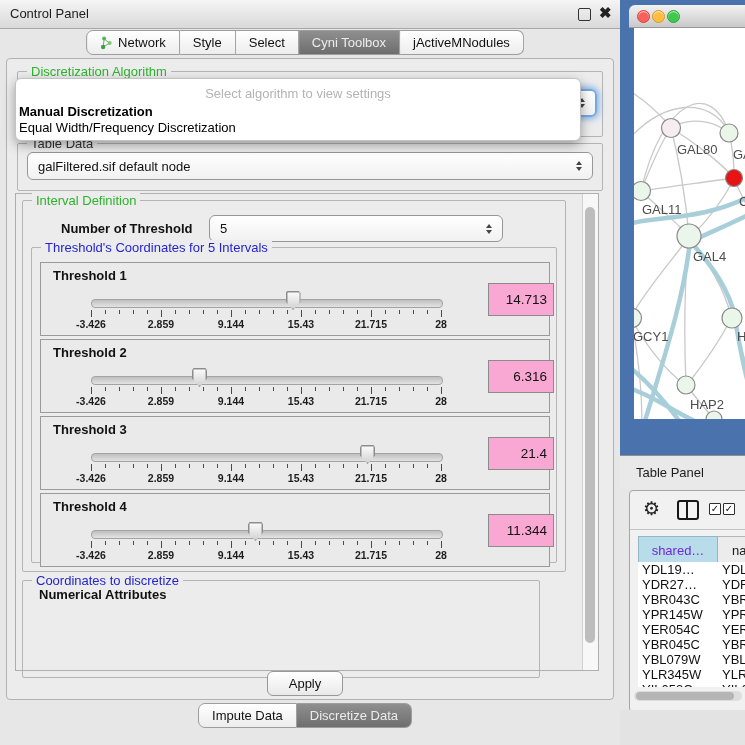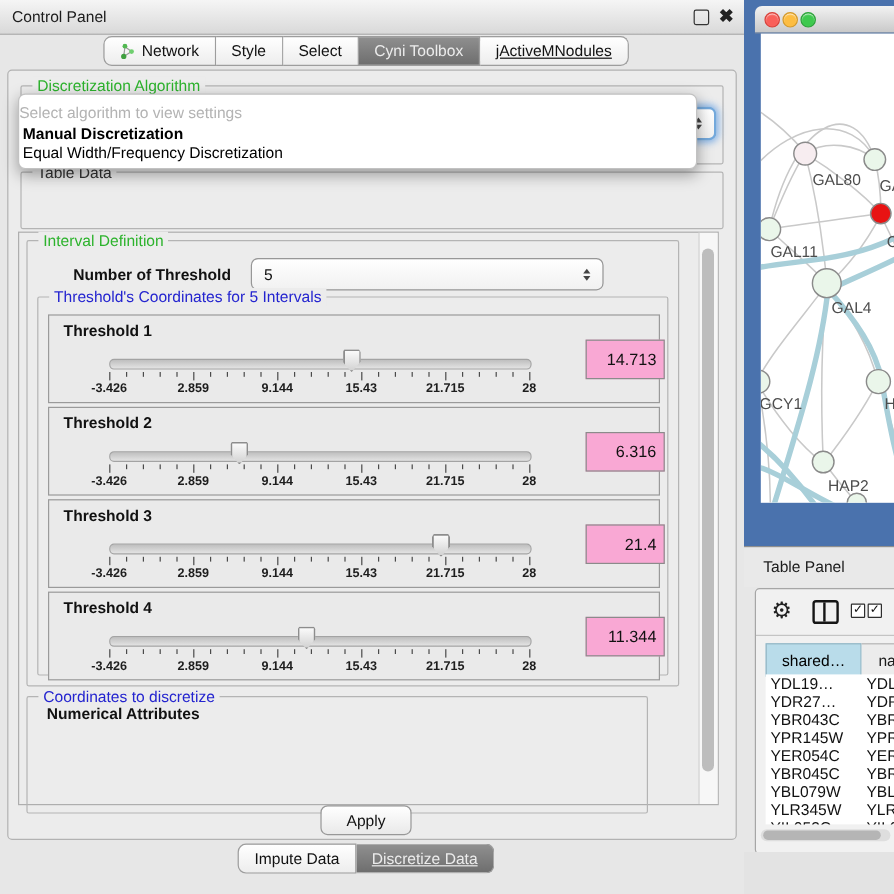--- a/index.html
+++ b/index.html
@@ -7,40 +7,40 @@
   
   #titlebar{position:absolute;left:0;top:0;width:620px;height:28px;
     background:linear-gradient(#f5f5f5,#d9d9d9);border-bottom:1px solid #a8a8a8;}
   #titlebar .wtitle{position:absolute;left:10px;top:6px;font-size:13px;color:#1c1c1c;}
   #float-ico{position:absolute;left:578px;top:8px;width:11px;height:11px;border:1.6px solid #333;border-radius:2px;}
   #close-ico{position:absolute;left:599px;top:4px;font-size:15px;font-weight:bold;color:#222;}
   .tabgroup{position:absolute;display:flex;z-index:5;}
   .tab{background:linear-gradient(#ffffff,#ededed);border:1px solid #9d9d9d;border-left:none;
     padding:4px 13px;font-size:13px;color:#111;display:flex;align-items:center;gap:5px;white-space:nowrap;}
   .tab:first-child{border-left:1px solid #9d9d9d;border-radius:7px 0 0 7px;}
-  .tab:last-child{border-radius:0 7px 7px 0;text-decoration:underline;}
+  .tab:last-child{border-radius:0 7px 7px 0;}
   .tab.sel{background:linear-gradient(#8f8f8f,#6e6e6e);color:#ececec;}
   #toptabs{left:305px;top:30px;transform:translateX(-50%);}
   #bottomtabs{left:305px;top:703px;transform:translateX(-50%);}
   #panel{position:absolute;left:6px;top:58px;width:606px;height:640px;background:#ececec;
     border:1px solid #b2b2b2;border-radius:4px;}
   .fieldset{position:absolute;border:1px solid #b4b4b4;border-radius:2px;}
   .legend{position:absolute;top:-8px;left:9px;background:#ececec;padding:0 4px;font-size:13px;white-space:nowrap;}
   .legend.green{color:#2db32d;}
   .legend.blue{color:#2424cf;}
   .legend.dark{color:#333;}
   .combo{position:absolute;background:linear-gradient(#ffffff,#f1f1f1);border:1px solid #979797;
     border-radius:6px;font-size:13px;color:#111;display:flex;align-items:center;padding:0 10px;}
   .spin{margin-left:auto;display:flex;flex-direction:column;align-items:center;gap:2px;}
   .spin .up{width:0;height:0;border-left:3.5px solid transparent;border-right:3.5px solid transparent;border-bottom:4px solid #444;}
   .spin .dn{width:0;height:0;border-left:3.5px solid transparent;border-right:3.5px solid transparent;border-top:4px solid #444;}
   #alg-combo{left:26px;top:88px;width:546px;height:26px;border:2px solid #74a9dc;box-shadow:0 0 6px 2px rgba(100,160,230,.75);}
   #popup{position:absolute;left:14px;top:77px;width:564px;height:61px;background:#fff;border:1px solid #c2c2c2;
     border-radius:6px;box-shadow:0 4px 12px rgba(0,0,0,.35);z-index:40;}
-  #popup .hint{position:absolute;left:0;top:7px;width:100%;font-size:13px;color:#b3b3b3;}
+  #popup .hint{position:absolute;left:0;top:7px;width:100%;text-align:center;font-size:13px;color:#b3b3b3;}
   #popup .opt1{position:absolute;left:3px;top:25px;font-size:13px;font-weight:bold;color:#000;}
   #popup .opt2{position:absolute;left:3px;top:41px;font-size:13px;color:#000;}
   #scrollpanel{position:absolute;left:14px;top:192px;width:582px;height:476px;border:1px solid #aeaeae;background:#ececec;}
   #vscroll{position:absolute;right:0;top:0;width:15px;height:100%;background:#f7f7f7;border-left:1px solid #d0d0d0;}
   #vscroll .vthumb{position:absolute;left:2px;top:13px;width:10px;height:436px;background:#bdbdbd;border-radius:5px;}
   .boldlbl{font-weight:bold;font-size:13px;color:#111;position:absolute;}
   #thresholds{position:absolute;left:8px;top:14px;width:510px;}
   .tbox{position:relative;width:508px;height:72px;background:#eaeaea;border:1px solid #9a9a9a;margin-bottom:3px;}
   .ttitle{position:absolute;left:12px;top:5px;font-weight:bold;font-size:13px;color:#111;}
   .track{position:absolute;left:50px;top:36px;width:350px;height:7px;border-radius:4px;
@@ -71,21 +71,21 @@
   #tablewin{position:absolute;left:629px;top:490px;width:120px;height:220px;background:#f1f1f1;
     border:1px solid #a6a6a6;border-radius:4px;overflow:hidden;}
   #ttoolbar{position:absolute;left:0;top:0;width:100%;height:38px;border-bottom:1px solid #c4c4c4;}
   #gear{position:absolute;left:13px;top:6px;font-size:19px;color:#222;}
   #colico{position:absolute;left:47px;top:9px;width:18px;height:16px;border:2px solid #161616;border-radius:3px;}
   #colico:after{content:"";position:absolute;left:7px;top:0;width:2px;height:16px;background:#161616;}
   .chk{position:absolute;top:12px;width:10px;height:10px;border:1.5px solid #2e2e2e;font-size:10px;line-height:9px;
     text-align:center;color:#111;border-radius:1px;background:#fff;}
   #thead{position:absolute;left:8px;top:45px;width:120px;height:26px;}
   #thc1{position:absolute;left:0;top:0;width:78px;height:26px;background:#b9dcea;border:1px solid #93b6c4;
-    font-size:13px;color:#000000;display:flex;align-items:center;justify-content:center;}
+    font-size:13px;color:#6d28d9;display:flex;align-items:center;justify-content:center;}
   #thc2{position:absolute;left:80px;top:0;width:40px;height:26px;background:#ececec;border-top:1px solid #b5b5b5;
     border-bottom:1px solid #b5b5b5;font-size:13px;color:#1a1a1a;display:flex;align-items:center;padding-left:14px;}
   #tbody{position:absolute;left:8px;top:71px;width:120px;height:125px;background:#fff;overflow:hidden;}
   .trow{display:flex;height:15px;}
   .trow .c1{width:80px;padding-left:4px;font-size:13px;color:#111;white-space:nowrap;overflow:hidden;}
   .trow .c2{width:36px;font-size:13px;color:#111;white-space:nowrap;overflow:hidden;}
   #hscroll{position:absolute;left:4px;top:200px;width:108px;height:10px;background:#dedede;border-radius:5px;}
   #hscroll .hthumb{position:absolute;left:2px;top:1px;width:98px;height:8px;background:#b5b5b5;border-radius:4px;}
   #belowtable{position:absolute;left:620px;top:710px;width:125px;height:35px;background:#e3e3e3;}
   .neticon svg{display:block;}
@@ -141,20 +141,27 @@
     </div>
 
     <div id="popup" style="left:8px;top:19px;">
       <div class="hint">Select algorithm to view settings</div>
       <div class="opt1">Manual Discretization</div>
       <div class="opt2">Equal Width/Frequency Discretization</div>
     </div>
 
     <div class="fieldset" style="left:10px;top:84px;width:584px;height:46px;">
       <span class="legend dark">Table Data</span>
+    </div>
+    <div class="combo" style="left:20px;top:93px;width:544px;height:26px;">
+      <span>galFiltered.sif default node</span>
+      <span class="spin">
+          <span class="up"></span>
+          <span class="dn"></span>
+        </span>
     </div>
 
     <div id="scrollpanel" style="left:8px;top:134px;">
       <div class="fieldset" style="left:6px;top:6px;width:542px;height:370px;">
         <span class="legend green">Interval Definition</span>
 
         <span class="boldlbl" style="left:38px;top:20px;">Number of Threshold</span>
         <div class="combo" style="left:186px;top:14px;width:272px;height:25px;">
           <span>5</span>
           <span class="spin">

